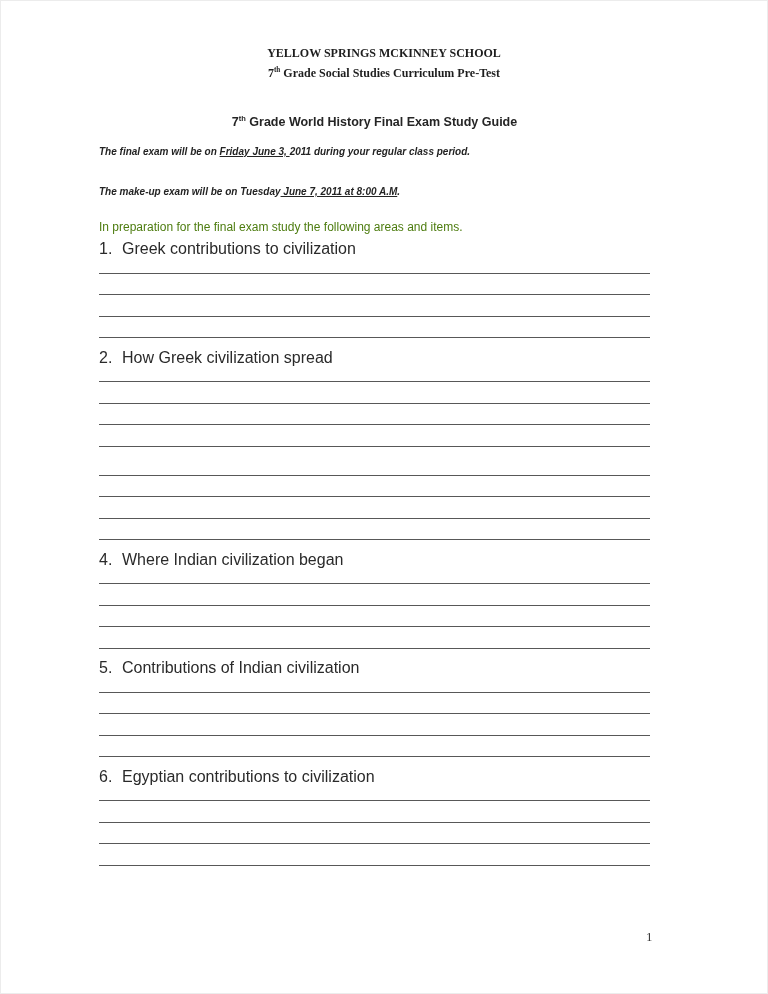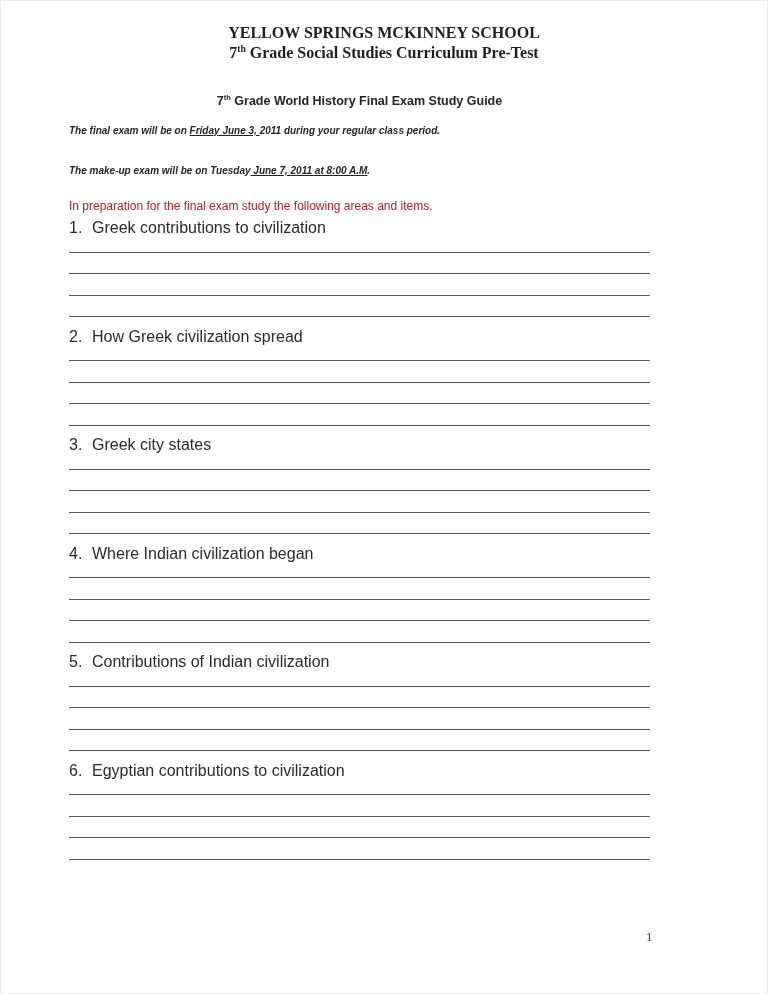--- a/index.html
+++ b/index.html
@@ -8,35 +8,35 @@
     width: 768px;
     height: 994px;
     background: #ffffff;
     box-sizing: border-box;
     border: 1px solid #ececec;
     color: #222222;
     overflow: hidden;
     font-family: "Liberation Sans", sans-serif;
   }
   .doc-header {
-    margin-top: 22px;
+    margin-top: 43px;
     text-align: center;
     font-family: "Liberation Serif", serif;
     font-weight: bold;
-    font-size: 16px;
+    font-size: 12px;
     line-height: 19.5px;
     color: #1e1e1e;
   }
   .doc-header sup, .study-heading sup {
     font-size: 0.6em;
     vertical-align: super;
     line-height: 0;
   }
   .content {
-    padding: 0 117px 0 68px;
+    padding: 0 117px 0 98px;
   }
   .study-heading {
     margin-top: 32px;
     text-align: center;
     font-family: "Liberation Sans", sans-serif;
     font-weight: bold;
     font-size: 12.5px;
     line-height: 15px;
     color: #252525;
   }
@@ -47,21 +47,21 @@
     line-height: 16px;
     color: #242424;
   }
   .exam-note.first { margin-top: 14px; }
   .exam-note.second { margin-top: 24px; }
   .exam-note .u { text-decoration: underline; }
   .intro {
     margin-top: 20px;
     font-size: 12px;
     line-height: 15px;
-    color: #b91c1c;
+    color: #4d7c0f;
   }
   .items { margin-top: 6px; }
   .item { margin-bottom: 11.5px; }
   .item-heading {
     font-size: 16px;
     line-height: 15px;
     color: #2a2a2a;
     white-space: pre;
   }
   .item-num {
@@ -119,21 +119,20 @@
         <div class="item-heading"><span class="item-num">2.</span><span>How Greek civilization spread</span></div>
         <div class="answer-lines">
           <div class="blank-line"></div>
           <div class="blank-line"></div>
           <div class="blank-line"></div>
           <div class="blank-line"></div>
         </div>
       </div>
 
       <div class="item">
-        <div class="item-heading"><span class="item-num">3.</span><span>Greek city states</span></div>
         <div class="answer-lines">
           <div class="blank-line"></div>
           <div class="blank-line"></div>
           <div class="blank-line"></div>
           <div class="blank-line"></div>
         </div>
       </div>
 
       <div class="item">
         <div class="item-heading"><span class="item-num">4.</span><span>Where Indian civilization began</span></div>

